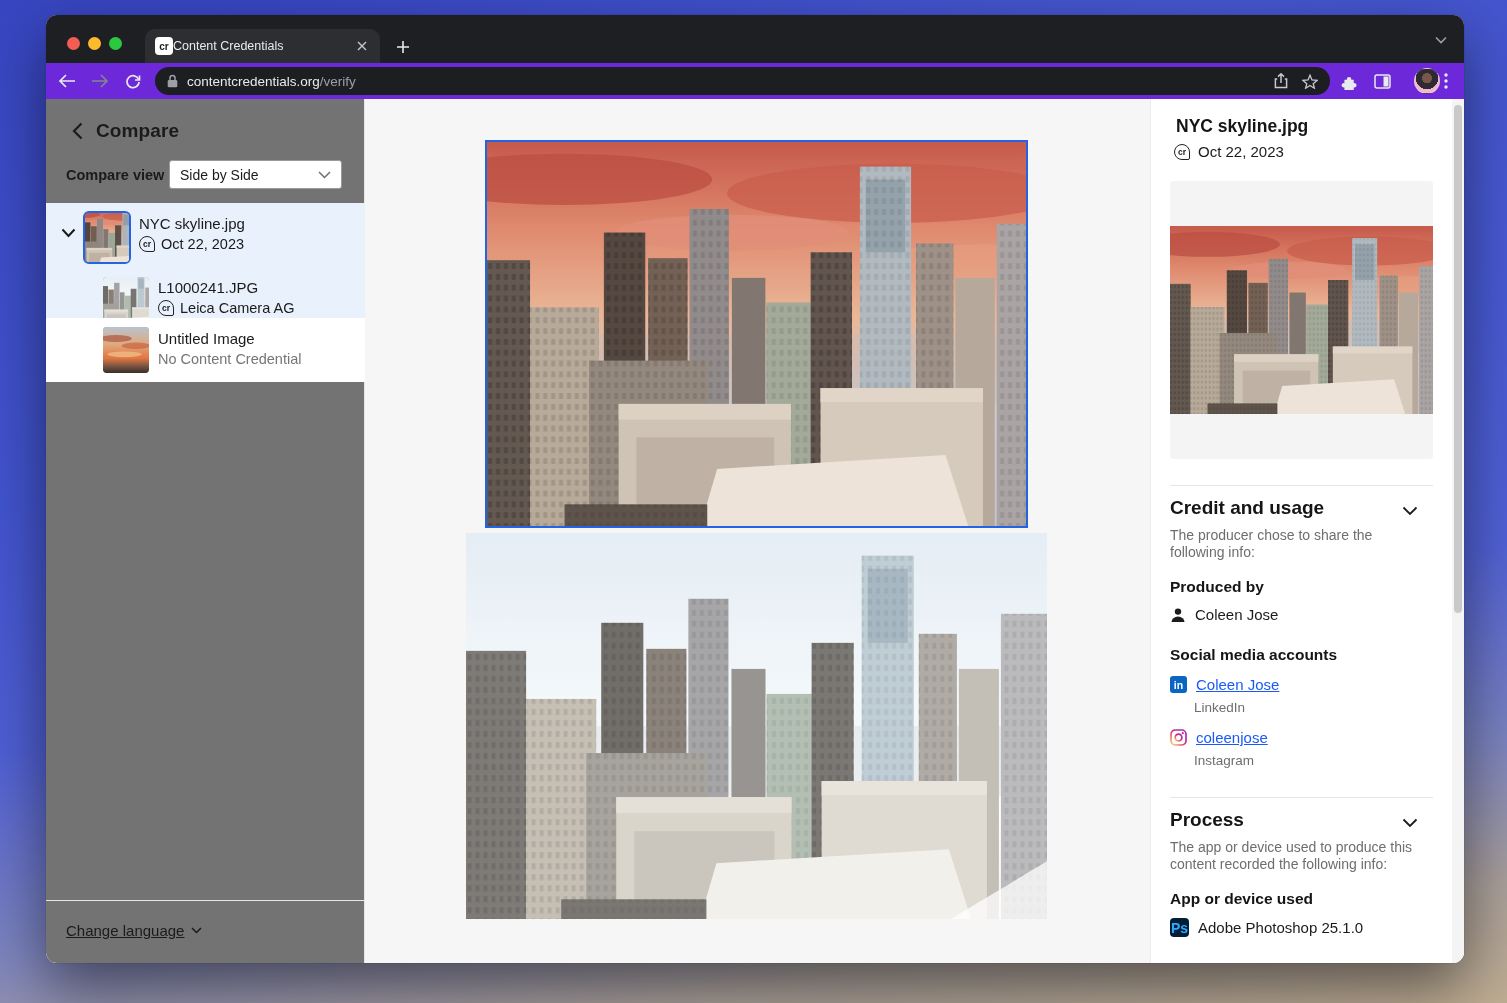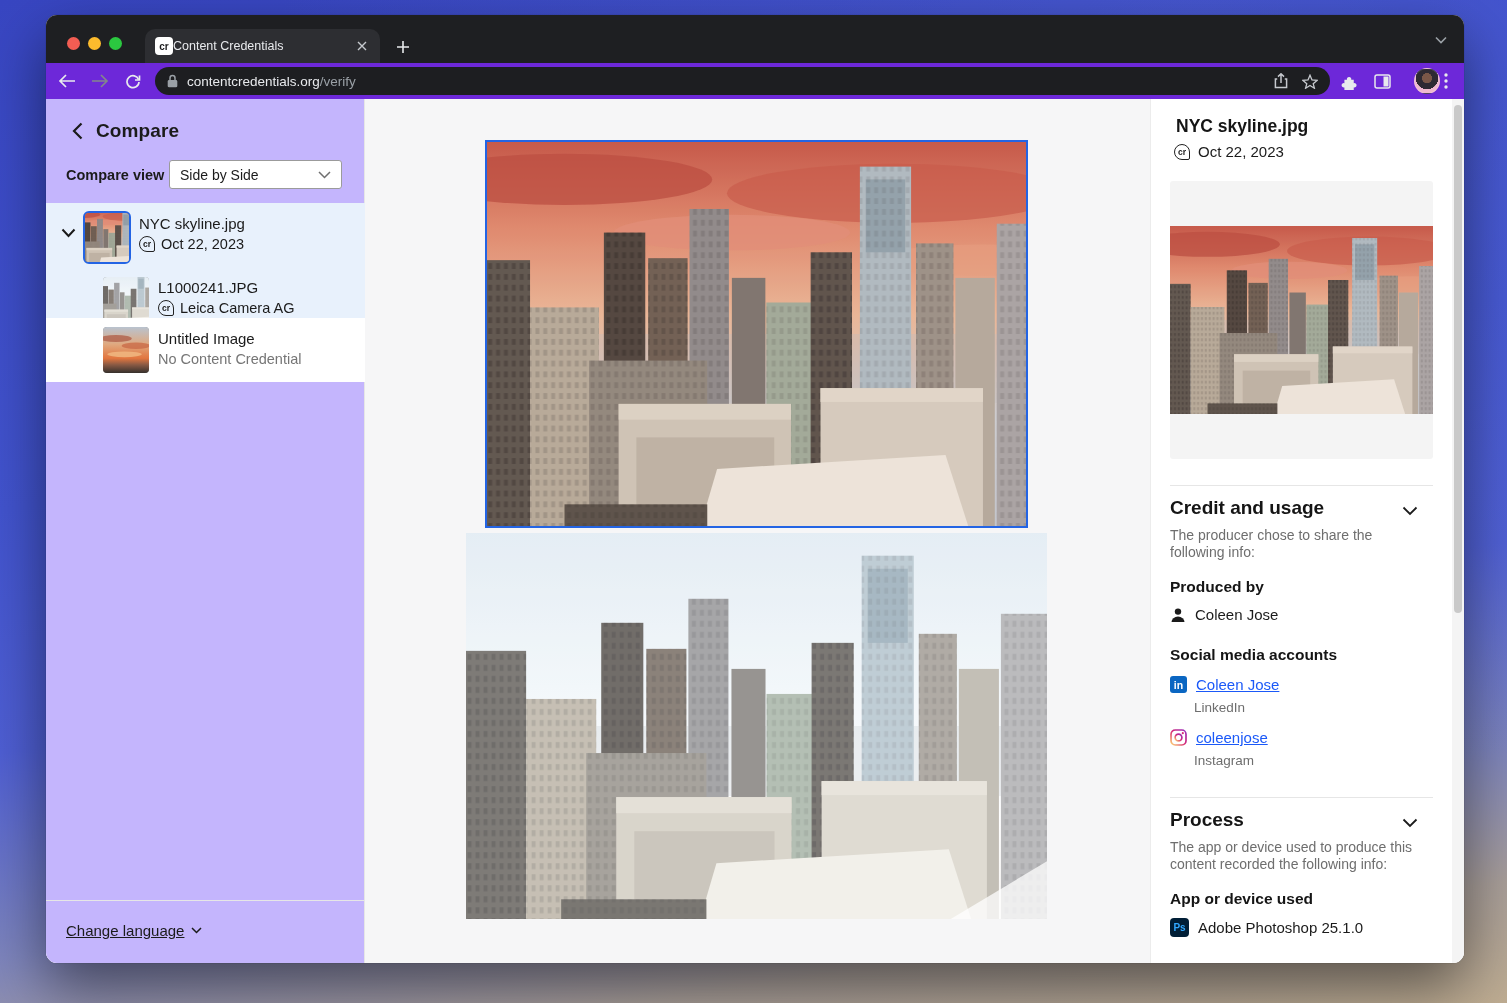--- a/index.html
+++ b/index.html
@@ -42,21 +42,21 @@
   .url-text { font-size:13.5px; margin-left:9px; flex:1 1 auto; white-space:nowrap; overflow:hidden; }
   .url-domain { color:#e8eaed; } .url-path { color:#9aa0a6; }
   .pill-right { display:flex; gap:14px; align-items:center; }
   .avatar {
     position:absolute; left:1368px; top:5px; width:26px; height:26px; border-radius:50%;
     background:radial-gradient(circle at 50% 38%, #7a5748 0 26%, #2e2a33 27% 58%, #efb8cf 59%);
     border:1px solid rgba(255,255,255,.15);
   }
   
   .content { position:absolute; left:0; top:84px; width:1418px; height:864px; background:#fff; }
-  .sidebar { position:absolute; left:0; top:0; width:319px; height:864px; background:#c4b5fd; border-right:1px solid #e6e6e6; }
+  .sidebar { position:absolute; left:0; top:0; width:319px; height:864px; background:#737373; border-right:1px solid #e6e6e6; }
   .main { position:absolute; left:319px; top:0; width:785px; height:864px; background:#f6f6f7; }
   .panel { position:absolute; left:1104px; top:0; width:302px; height:864px; background:#fff; border-left:1px solid #ececec; overflow:hidden; }
   .pg-scrollbar { position:absolute; left:1406px; top:0; width:12px; height:864px; background:#f4f4f4; }
   .pg-thumb { position:absolute; left:2px; top:6px; width:8px; height:508px; border-radius:4px; background:#c9c9c9; }
 
   
   .sb-head { position:absolute; left:26px; top:21px; display:flex; align-items:center; gap:13px; }
   .sb-head-label { font-size:19px; font-weight:bold; color:#1b1b1b; letter-spacing:.1px; }
   .cv-label { position:absolute; left:20px; top:68px; font-size:14.5px; font-weight:bold; color:#1b1b1b; }
   .cv-select {
@@ -105,21 +105,21 @@
   .p-divider { position:absolute; left:19px; width:263px; height:1px; background:#e6e6e6; }
   .d1 { top:386px; } .d2 { top:698px; }
   .sec-head { position:absolute; left:19px; font-size:19px; font-weight:bold; color:#151515; }
   .sec-chev { position:absolute; left:251px; width:16px; height:16px; }
   .sec-desc { position:absolute; left:19px; width:258px; font-size:14px; line-height:17px; color:#6e6e6e; }
   .sub-head { position:absolute; left:19px; font-size:15.5px; font-weight:bold; color:#151515; }
   .val-row { position:absolute; left:19px; display:flex; align-items:center; gap:9px; font-size:15px; color:#1b1b1b; }
   .caption { position:absolute; left:43px; font-size:13.5px; color:#6e6e6e; }
   .link { color:#1b59f8; text-decoration:underline; cursor:pointer; }
   .li-ic { width:17px; height:17px; border-radius:3px; background:#0a66c2; color:#fff; font-weight:bold; font-size:10.5px; display:flex; align-items:center; justify-content:center; }
-  .ps-ic { width:19px; height:19px; border-radius:4px; background:#001e36; color:#31a8ff; font-weight:bold; font-size:10px; display:flex; align-items:center; justify-content:center;text-align:right; }
+  .ps-ic { width:19px; height:19px; border-radius:4px; background:#001e36; color:#31a8ff; font-weight:bold; font-size:14px; display:flex; align-items:center; justify-content:center;text-align:right; }
   .actions-clip { position:absolute; left:19px; top:852px; font-size:20px; font-weight:bold; color:#3c3c3c;margin-top:36px; }
   svg.ico { display:block; }
 </style>
 </head>
 <body>
 
 <svg width="0" height="0" style="position:absolute">
   <defs>
     <linearGradient id="skySunset" x1="0" y1="0" x2="0" y2="1">
       <stop offset="0" stop-color="#c5574a"></stop>

